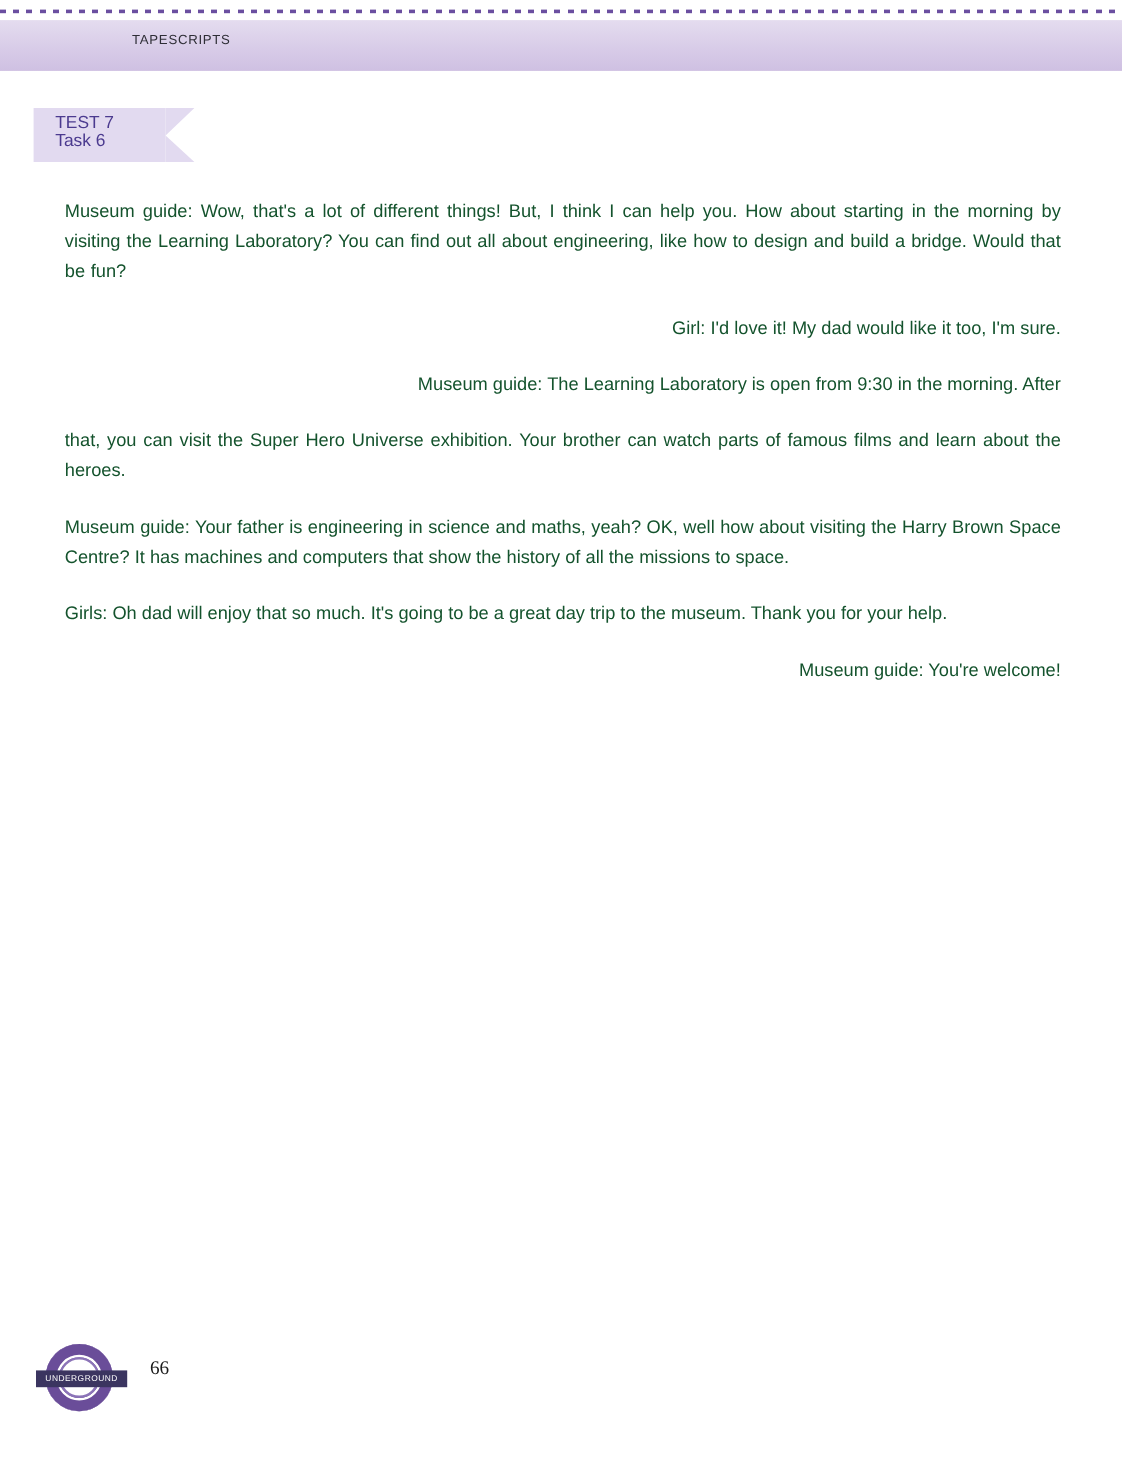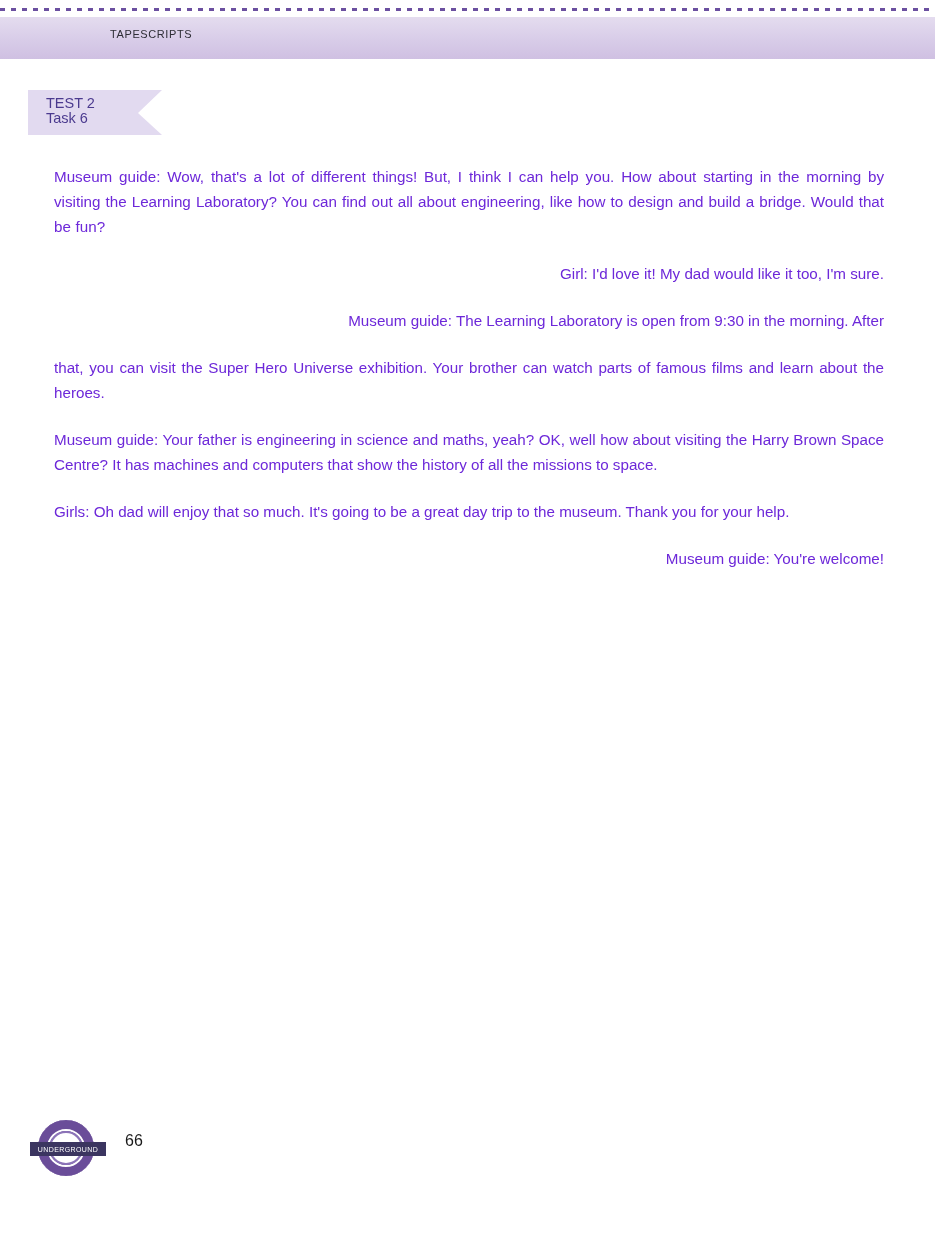--- a/index.html
+++ b/index.html
@@ -86,21 +86,21 @@
   
   .content {
     position: absolute;
     top: 164px;
     left: 54px;
     width: 830px;
   }
   .para {
     font-size: 15.2px;
     line-height: 25px;
-    color: #6d28d9;
+    color: #14532d;
     margin: 0 0 22px 0;
     text-align: justify;
   }
   .para.p1 { text-align: justify; word-spacing: 0.5px; }
   .para.nojust { text-align: right; }
 
   
   .footer-logo {
     position: absolute;
     left: 30px;
@@ -156,34 +156,35 @@
     font-size: 7px;
     letter-spacing: 0.4px;
     font-family: "Liberation Sans", sans-serif;
   }
   .page-number {
     position: absolute;
     left: 125px;
     top: 1132px;
     font-size: 16px;
     color: #1b1b1b;
+    font-family: Liberation Serif, serif;
   }
 </style>
 </head>
 <body>
 
 <div class="header-dots"></div>
 <div class="header-band">
   <div class="header-band-inner"></div>
 </div>
 <div class="header-title">TAPESCRIPTS</div>
 
 <div class="tab"></div>
 <div class="tab-arrow"></div>
-<div class="tab-text tab-line1">TEST 2</div>
+<div class="tab-text tab-line1">TEST 7</div>
 <div class="tab-text tab-line2">Task 6</div>
 
 <div class="content">
   <p class="para p1">Museum guide: Wow, that's a lot of different things! But, I think I can help you.  How about starting in the morning by visiting the Learning Laboratory? You can find out all about engineering, like how to design and build a bridge. Would that be fun?</p>
   <p class="para nojust">Girl: I'd love it! My dad would like it too, I'm sure.</p>
   <p class="para nojust">Museum guide: The Learning Laboratory is open from 9:30 in the morning. After</p>
   <p class="para">that, you can visit the Super Hero Universe exhibition. Your brother can watch parts of famous films and learn about the heroes.</p>
   <p class="para">Museum guide: Your father is engineering in science and maths, yeah? OK, well how about visiting the Harry Brown Space Centre? It has machines and computers that show the history of all the missions to space.</p>
   <p class="para">Girls: Oh dad will enjoy that so much. It's going to be a great day trip to the museum. Thank you for your help.</p>
   <p class="para nojust">Museum guide: You're welcome!</p>

